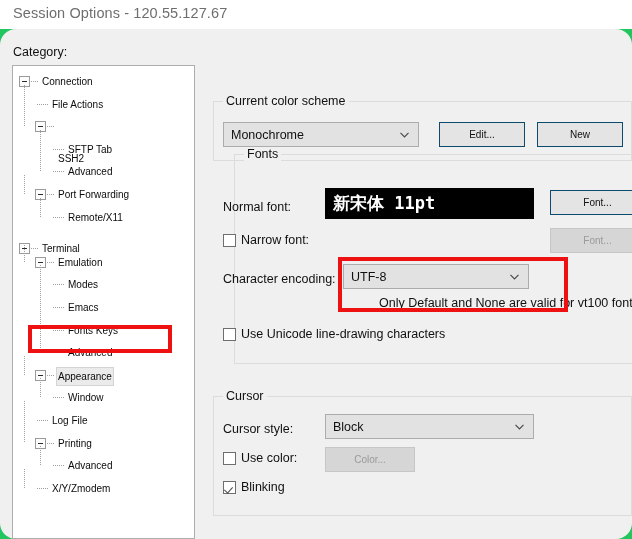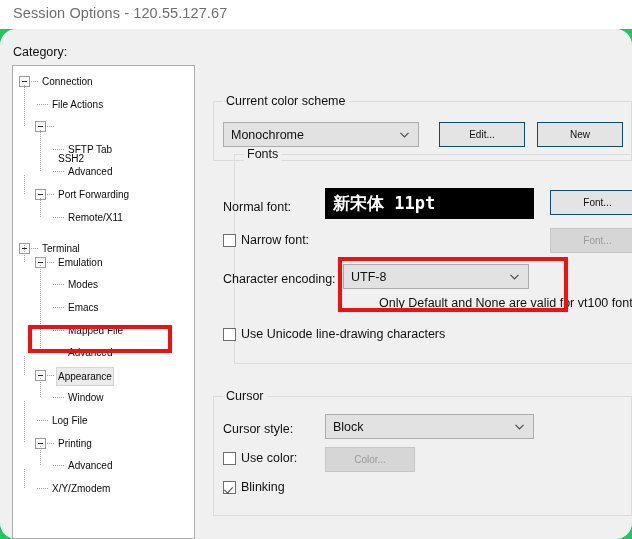--- a/index.html
+++ b/index.html
@@ -197,21 +197,21 @@
           <div class="tree-row" style="top: 209.4px;">
             <div class="hline" style="left: 40px; top: 9px; width: 11px;"></div>
             <div class="tree-label" style="left: 53px;">Modes</div>
           </div>
           <div class="tree-row" style="top: 232px;">
             <div class="hline" style="left: 40px; top: 9px; width: 11px;"></div>
             <div class="tree-label" style="left: 53px;">Emacs</div>
           </div>
           <div class="tree-row" style="top: 254.6px;">
             <div class="hline" style="left: 40px; top: 9px; width: 11px;"></div>
-            <div class="tree-label" style="left: 53px;">Mapped File</div>
+            <div class="tree-label" style="left: 53px;">Fonts Keys</div>
           </div>
           <div class="tree-row" style="top: 277.2px;">
             <div class="hline" style="left: 40px; top: 9px; width: 11px;"></div>
             <div class="tree-label" style="left: 53px;">Advanced</div>
           </div>
           <div class="tree-row" style="top: 322.4px;">
             <div class="hline" style="left: 40px; top: 9px; width: 11px;"></div>
             <div class="tree-label" style="left: 53px;">Window</div>
           </div>
           <div class="tree-row" style="top: 299.8px;">

